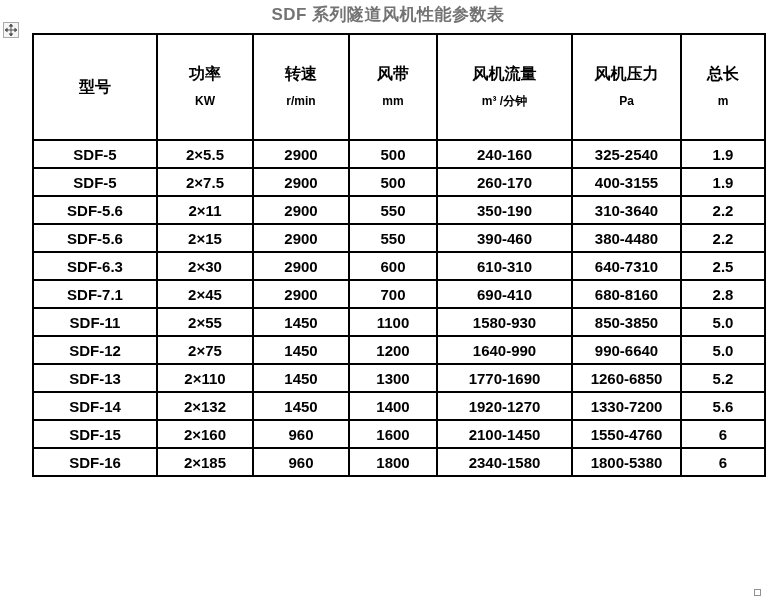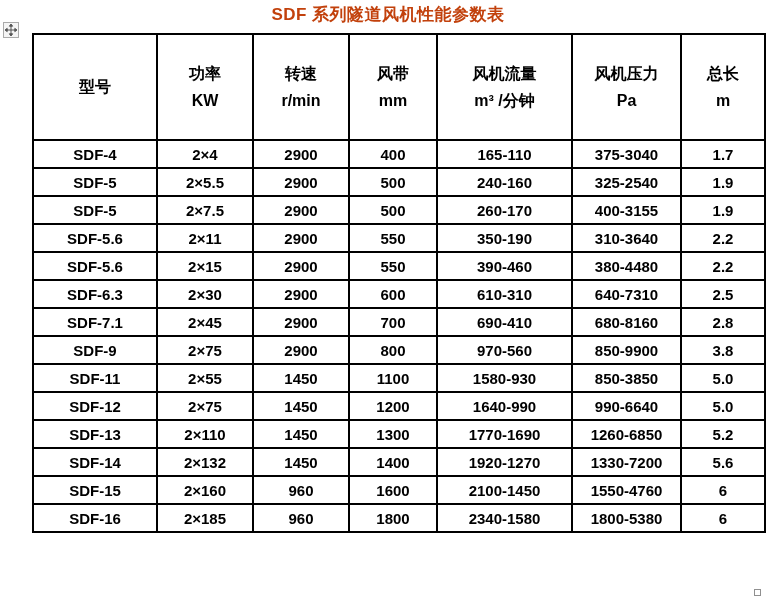--- a/index.html
+++ b/index.html
@@ -15,21 +15,21 @@
   }
   .doc-title {
     position: absolute;
     top: 3px;
     left: 22px;
     width: 732px;
     text-align: center;
     font-size: 17px;
     font-weight: bold;
     letter-spacing: 0.5px;
-    color: #c2410c;
+    color: #737373;
   }
   .move-handle {
     position: absolute;
     left: 3px;
     top: 22px;
     width: 16px;
     height: 16px;
     border: 1px solid #aaaaaa;
     background: #f5f5f5;
     box-sizing: border-box;
@@ -55,21 +55,21 @@
     color: #000;
     padding: 0;
     overflow: hidden;
     white-space: nowrap;
   }
   table.params thead th {
     height: 104px;
     font-size: 16px;
   }
   .hdr-label { line-height: 28px; font-size: 16px; }
-  .hdr-unit  { line-height: 26px; font-size: 16px; }
+  .hdr-unit  { line-height: 26px; font-size: 12px; }
   table.params tbody td {
     height: 26px;
     font-size: 15px;
   }
   .resize-handle {
     position: absolute;
     left: 754px;
     top: 589px;
     width: 7px;
     height: 7px;
@@ -136,29 +136,20 @@
         <div class="hdr-unit">Pa</div>
       </th>
       <th>
         <div class="hdr-label">总长</div>
         <div class="hdr-unit">m</div>
       </th>
     </tr>
   </thead>
   <tbody>
       <tr>
-        <td>SDF-4</td>
-        <td>2×4</td>
-        <td>2900</td>
-        <td>400</td>
-        <td>165-110</td>
-        <td>375-3040</td>
-        <td>1.7</td>
-      </tr>
-      <tr>
         <td>SDF-5</td>
         <td>2×5.5</td>
         <td>2900</td>
         <td>500</td>
         <td>240-160</td>
         <td>325-2540</td>
         <td>1.9</td>
       </tr>
       <tr>
         <td>SDF-5</td>
@@ -197,29 +188,20 @@
         <td>2.5</td>
       </tr>
       <tr>
         <td>SDF-7.1</td>
         <td>2×45</td>
         <td>2900</td>
         <td>700</td>
         <td>690-410</td>
         <td>680-8160</td>
         <td>2.8</td>
-      </tr>
-      <tr>
-        <td>SDF-9</td>
-        <td>2×75</td>
-        <td>2900</td>
-        <td>800</td>
-        <td>970-560</td>
-        <td>850-9900</td>
-        <td>3.8</td>
       </tr>
       <tr>
         <td>SDF-11</td>
         <td>2×55</td>
         <td>1450</td>
         <td>1100</td>
         <td>1580-930</td>
         <td>850-3850</td>
         <td>5.0</td>
       </tr>

